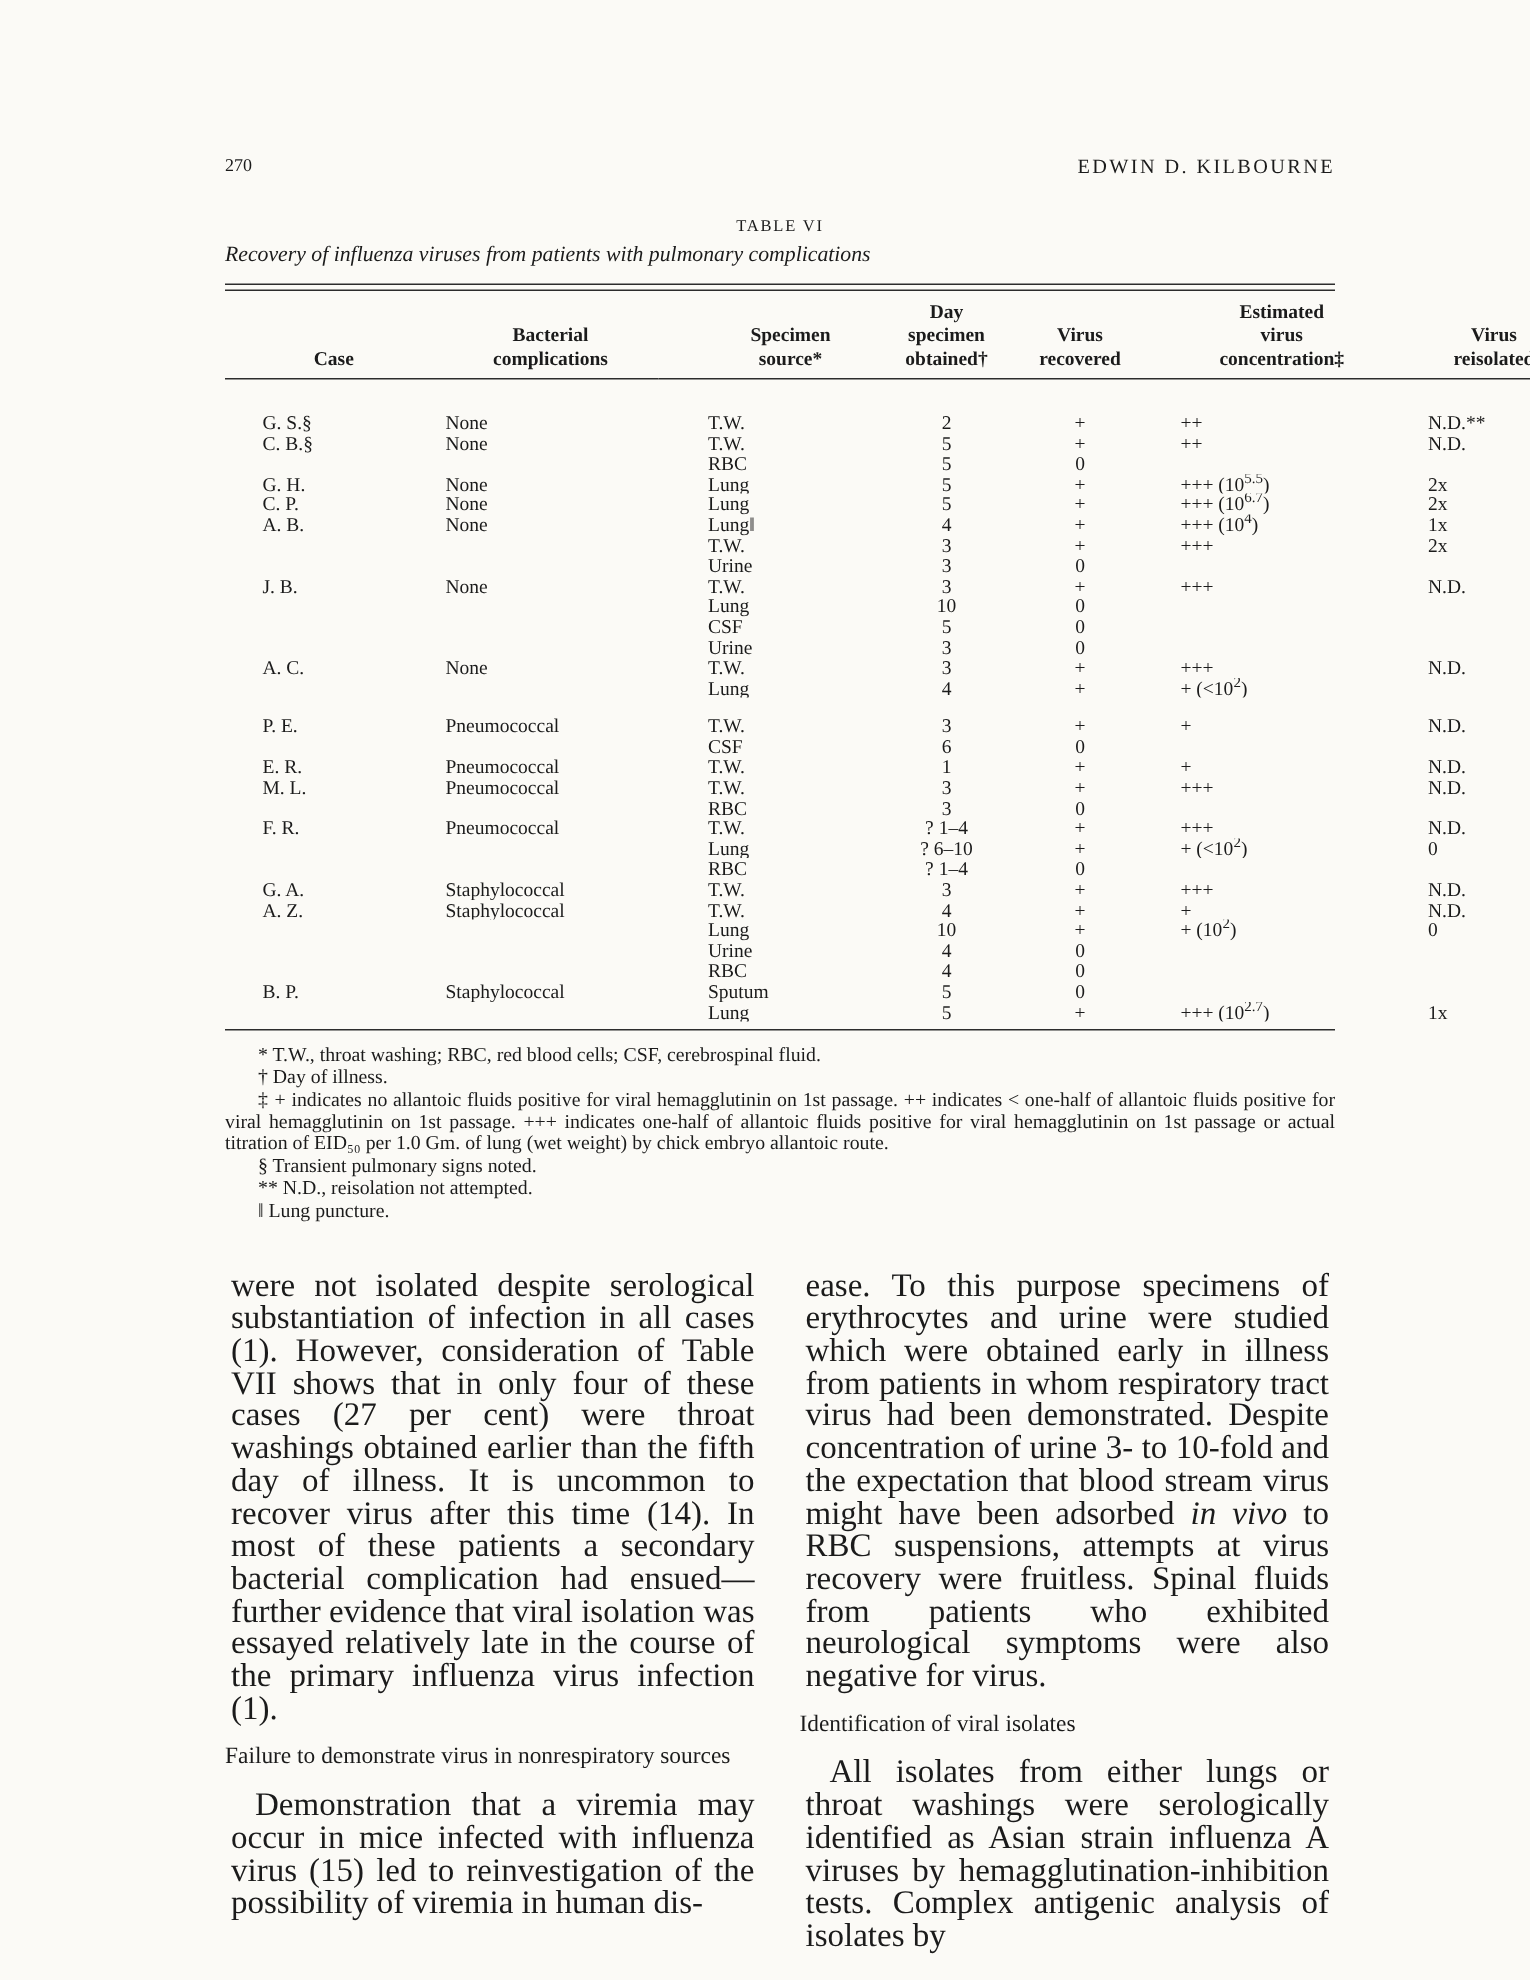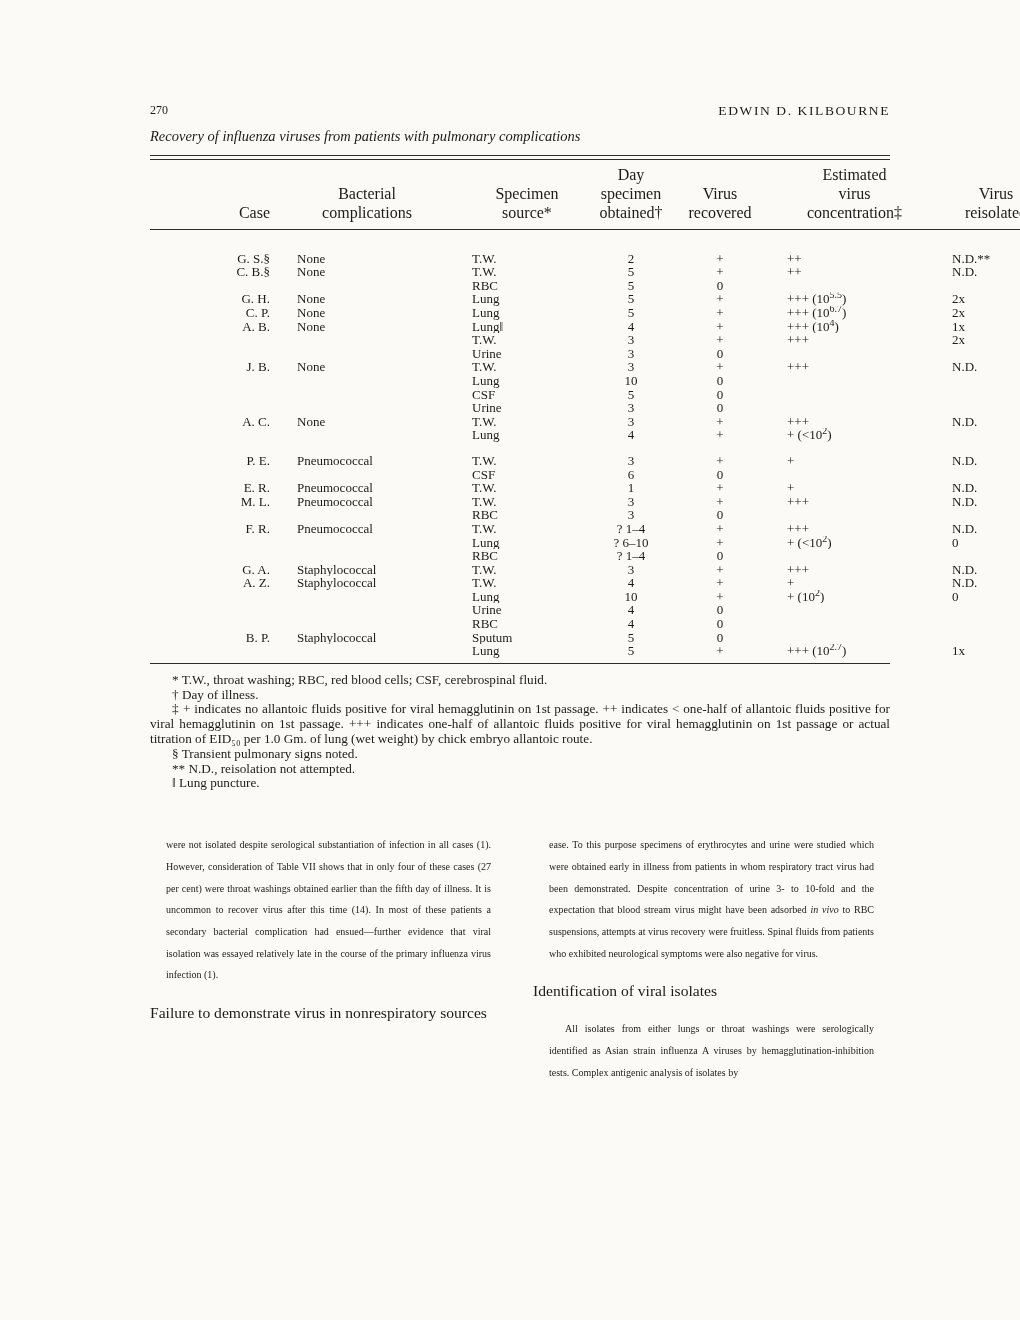--- a/index.html
+++ b/index.html
@@ -17,62 +17,63 @@
   .page-num { position: absolute; left: 0; top: 0; font-size: 12px; }
   .running-head { position: absolute; left: 0; right: 0; text-align: right; font-size: 13.5px; letter-spacing: 1.6px; }
 
   .table-label { margin-top: 22px; text-align: center; font-size: 11px; letter-spacing: 1.2px; }
   .table-caption { margin-top: 5px; text-align: left; font-style: italic; font-size: 14.5px; }
 
   .table-wrap { margin-top: 10px; }
   .toprule { height: 3px; border-top: 1px solid #2c2c2c; border-bottom: 1px solid #2c2c2c; }
   table { width: 100%; border-collapse: collapse; table-layout: fixed; margin-top: 1px; }
   th {
-    font-weight: normal; font-size: 16px; line-height: 1.18;
+    font-weight: bold; font-size: 13px; line-height: 1.18;
     text-align: center; vertical-align: bottom;
     white-space: pre-line;
     padding: 5px 2px 6px;
     border-bottom: 1px solid #2c2c2c;
   }
   td { font-size: 13px; line-height: 13.6px; padding: 0 2px; white-space: nowrap; overflow: hidden; }
   tbody tr:first-child td { padding-top: 22px; }
   tr.spacer td { height: 12px; padding: 0; }
-  .c0 { width: 95px;  padding-left: 25px; text-align: right; }
+  .c0 { width: 95px;  padding-left: 25px; }
   .c1 { width: 140px; padding-left: 25px; }
   .c2 { width: 110px; padding-left: 33px; }
   .c3 { width: 90px;  text-align: center; }
   .c4 { width: 80px;  text-align: center; }
   .c5 { width: 135px; padding-left: 25px; }
   .c6 { width: 88px;  padding-left: 28px; }
   sup { font-size: 10px; vertical-align: super; line-height: 0; }
   .botrule { border-top: 1px solid #2c2c2c; margin-top: 5px; }
 
   .footnotes { margin-top: 9px; }
   .footnote { margin: 0; font-size: 13.2px; line-height: 14.8px; text-indent: 22px; text-align: justify; }
 
   .body-columns { margin-top: 27px; display: flex; gap: 26px; }
   .col { width: 357px; }
-  .paragraph { margin: 16px; font-size: 10px; line-height: 21.7px; text-align: justify; }
+  .paragraph { margin: 4px; font-size: 22px; line-height: 21.7px; text-align: justify; }
   .paragraph.indent { text-indent: 16px; }
   .section-heading {
     font-size: 15.6px; line-height: 21.7px;
     margin: 11px 0 10px; padding-left: 18px; text-indent: -18px;
     text-align: left;
   }
 </style>
 </head>
 <body>
 
 <div class="content">
 
   <div class="running-header">
     <span class="page-num">270</span>
     <span class="running-head">EDWIN D. KILBOURNE</span>
   </div>
 
+  <div class="table-label">TABLE VI</div>
   <div class="table-caption">Recovery of influenza viruses from patients with pulmonary complications</div>
 
   <div class="table-wrap">
     <div class="toprule"></div>
     <table class="data-table">
       <thead>
           <tr>
             <th class="c0">Case</th>
             <th class="c1">Bacterial
 complications</th>
@@ -366,20 +367,21 @@
       <p class="footnote">‡ + indicates no allantoic fluids positive for viral hemagglutinin on 1st passage.  ++ indicates &lt; one-half of allantoic fluids positive for viral hemagglutinin on 1st passage.  +++ indicates one-half of allantoic fluids positive for viral hemagglutinin on 1st passage or actual titration of EID₅₀ per 1.0 Gm. of lung (wet weight) by chick embryo allantoic route.</p>
       <p class="footnote">§ Transient pulmonary signs noted.</p>
       <p class="footnote">** N.D., reisolation not attempted.</p>
       <p class="footnote">‖ Lung puncture.</p>
     </div>
 
   <div class="body-columns">
     <div class="col">
         <div class="paragraph">were not isolated despite serological substantiation of infection in all cases (1).  However, consideration of Table VII shows that in only four of these cases (27 per cent) were throat washings obtained earlier than the fifth day of illness.  It is uncommon to recover virus after this time (14).  In most of these patients a secondary bacterial complication had ensued—further evidence that viral isolation was essayed relatively late in the course of the primary influenza virus infection (1).</div>
         <div class="section-heading">Failure to demonstrate virus in nonrespiratory sources</div>
+        <div class="paragraph indent">Demonstration that a viremia may occur in mice infected with influenza virus (15) led to reinvestigation of the possibility of viremia in human dis-</div>
       </div>
     <div class="col">
         <div class="paragraph">ease.  To this purpose specimens of erythrocytes and urine were studied which were obtained early in illness from patients in whom respiratory tract virus had been demonstrated.  Despite concentration of urine 3- to 10-fold and the expectation that blood stream virus might have been adsorbed <i>in vivo</i> to RBC suspensions, attempts at virus recovery were fruitless.  Spinal fluids from patients who exhibited neurological symptoms were also negative for virus.</div>
         <div class="section-heading">Identification of viral isolates</div>
         <div class="paragraph indent">All isolates from either lungs or throat washings were serologically identified as Asian strain influenza A viruses by hemagglutination-inhibition tests.  Complex antigenic analysis of isolates by</div>
       </div>
   </div>
 
 </div>
 

